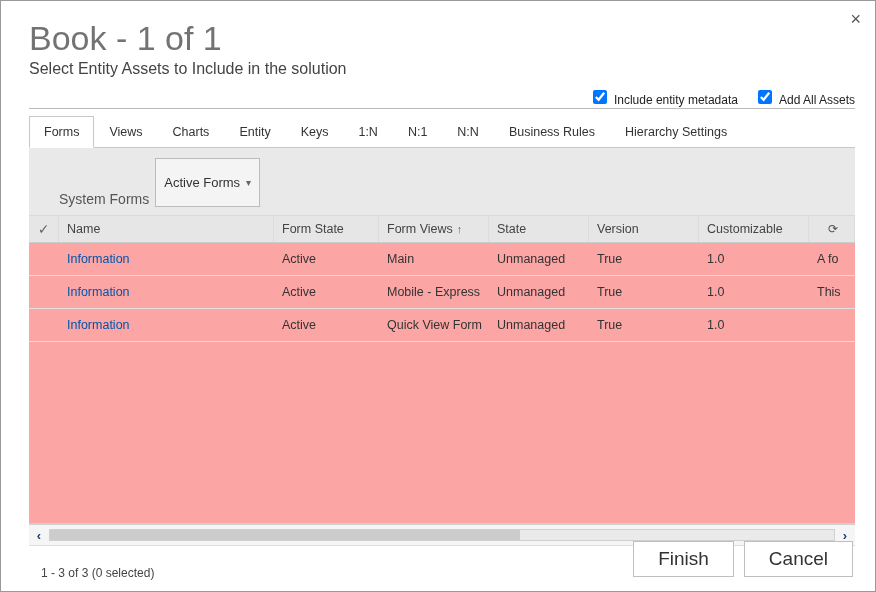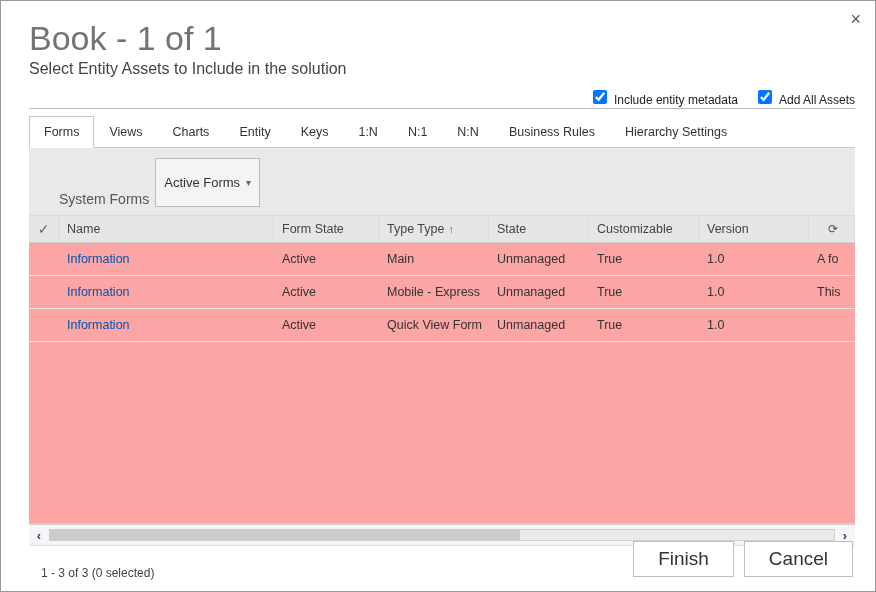--- a/index.html
+++ b/index.html
@@ -92,26 +92,26 @@
   </div>
 
   <div class="grid">
     <div class="ghdr">
       <div class="cell c-chk">
           <span class="chkmark">✓</span>
         </div>
       <div class="cell c-name">Name</div>
       <div class="cell c-fs">Form State</div>
       <div class="cell c-ft">
-        <span>Type Type</span>
+        <span>Form Views</span>
         <span class="sort-up">↑</span>
       </div>
       <div class="cell c-state">State</div>
+      <div class="cell c-ver">Version</div>
       <div class="cell c-cust">Customizable</div>
-      <div class="cell c-ver">Version</div>
       <div class="cell c-extra">
           <span class="refresh-icon">⟳</span>
         </div>
     </div>
     <div class="gridbody">
       <div class="grow">
         <div class="cell c-chk"></div>
         <div class="cell c-name">
             <span class="link">Information</span>
           </div>

